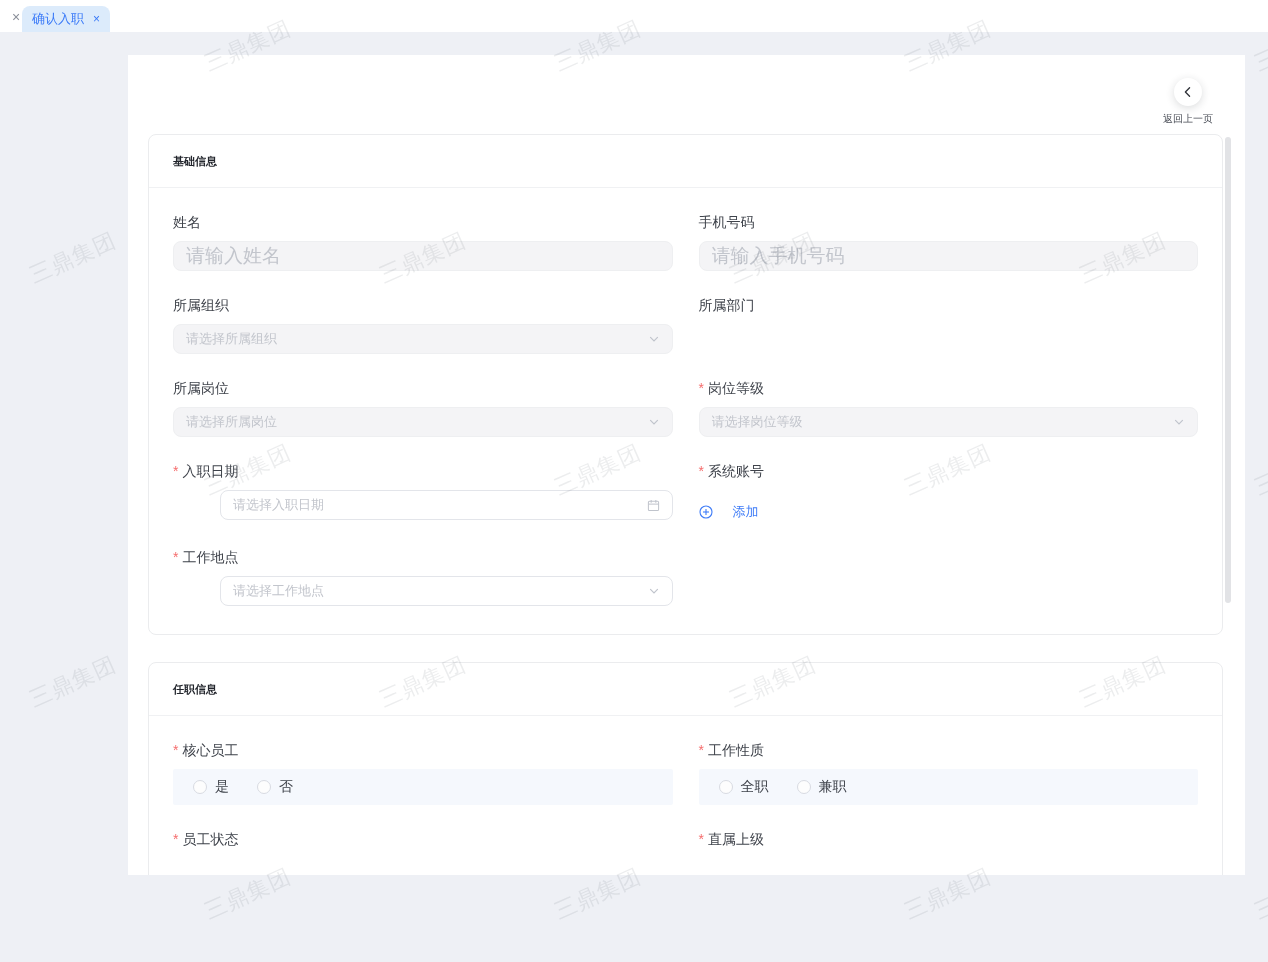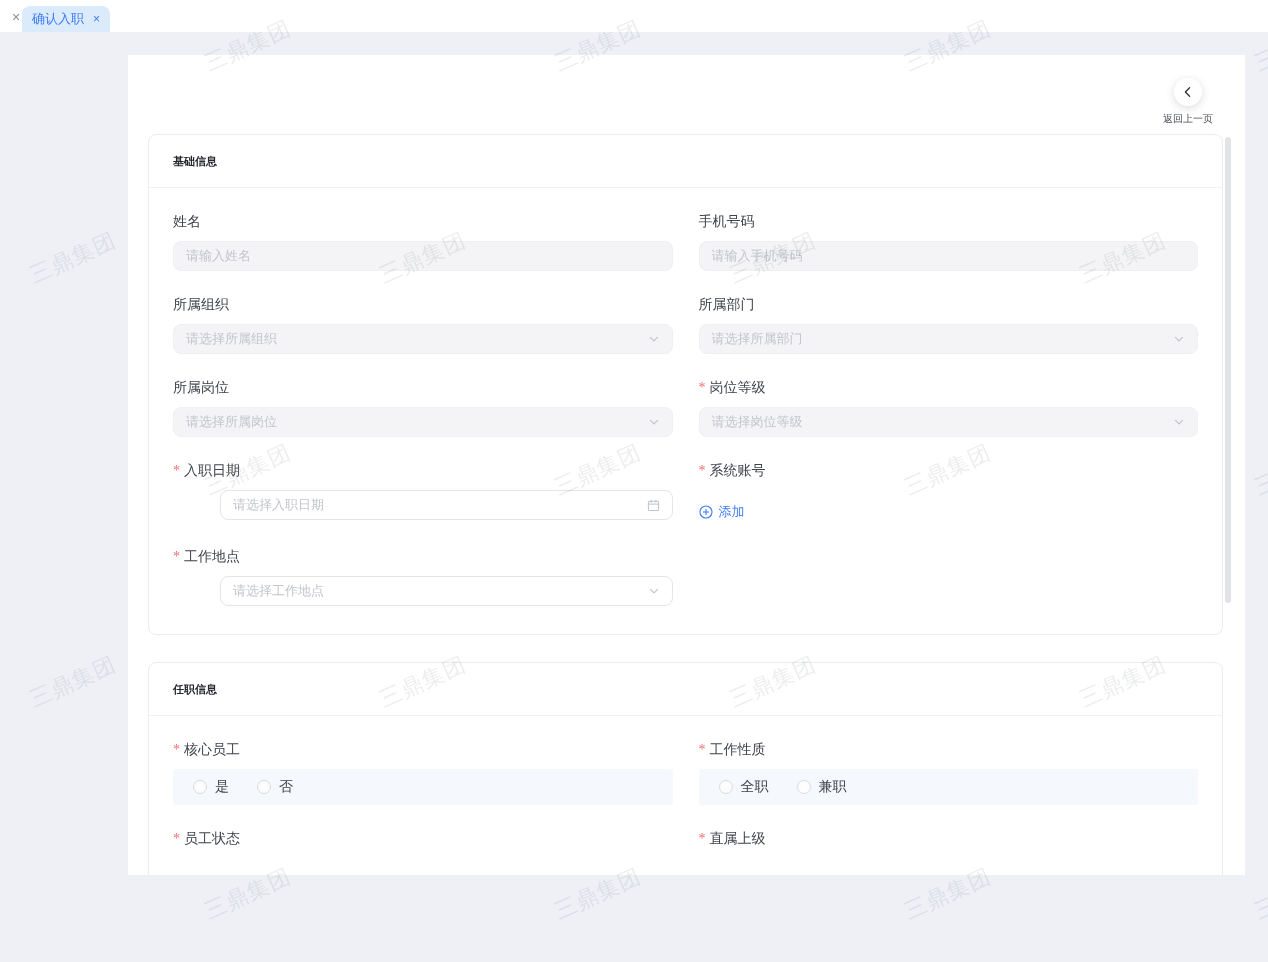--- a/index.html
+++ b/index.html
@@ -52,39 +52,39 @@
   .card-header {
     padding:15px 24px; font-size:11px; font-weight:bold; color:#23262d;
     line-height:22px;
   }
   .card-header.with-line { border-bottom:1px solid #f0f1f3; }
   .card-body { padding:24px 24px 4px 24px; }
 
   .grid2 { display:grid; grid-template-columns:1fr 1fr; column-gap:26px; }
 
   .field { margin-bottom:24px; }
-  .field-label { font-size:14px; color:#3f434b; line-height:20px; margin-bottom:9px;font-family:Liberation Serif, serif; }
+  .field-label { font-size:14px; color:#3f434b; line-height:20px; margin-bottom:9px; }
   .req { color:#f56c6c; margin-right:4px; font-size:14px; }
 
   .control {
     height:30px; border-radius:8px; display:flex; align-items:center;
     padding:0 12px; font-size:13px; position:relative;
   }
   .control .ph { color:#c2c5cc; flex:1 1 auto; overflow:hidden; white-space:nowrap; }
   .control.disabled { background:#f4f4f6; border:1px solid #eeeff1; cursor:not-allowed; }
   .control.enabled  { background:#ffffff; border:1px solid #e3e5ea; cursor:pointer;margin-left:47px; }
   .control input {
     border:none; outline:none; background:transparent; width:100%;
-    font-size:13px; color:#6d28d9; font-family:Liberation Mono, monospace;
+    font-size:19px; color:#6d28d9; font-family:Liberation Sans, sans-serif;
   }
   .control input::placeholder { color:#c2c5cc; }
   .ctl-icon { flex:0 0 auto; margin-left:8px; display:flex; }
 
   .add-link {
-    display:inline-flex; align-items:center; gap:6px; margin-top:13px;
+    display:inline-flex; align-items:center; gap:20px; margin-top:13px;
     color:#3f7cf7; font-size:13px; cursor:pointer;
   }
 
   
   .radio-strip {
     height:36px; background:#f5f8fd; border-radius:2px;
     display:flex; align-items:center; padding:0 20px; gap:28px;
   }
   .radio-opt { display:flex; align-items:center; gap:8px; font-size:14px; color:#3f434b; cursor:pointer; }
   .radio-circle {
@@ -155,28 +155,20 @@
               <span class="ctl-icon">
                 <svg width="12" height="12" viewBox="0 0 12 12">
                     <path d="M2.5 4.3 L6 7.8 L9.5 4.3" fill="none" stroke="#c0c4cc" stroke-width="1.2" stroke-linecap="round"></path>
                   </svg>
               </span>
             </div>
           </div>
 
           <div class="field">
             <div class="field-label"><span>所属部门</span></div>
-            <div class="control disabled">
-              <span class="ph">请选择所属部门</span>
-              <span class="ctl-icon">
-                <svg width="12" height="12" viewBox="0 0 12 12">
-                    <path d="M2.5 4.3 L6 7.8 L9.5 4.3" fill="none" stroke="#c0c4cc" stroke-width="1.2" stroke-linecap="round"></path>
-                  </svg>
-              </span>
-            </div>
           </div>
 
           <div class="field">
             <div class="field-label"><span>所属岗位</span></div>
             <div class="control disabled">
               <span class="ph">请选择所属岗位</span>
               <span class="ctl-icon">
                 <svg width="12" height="12" viewBox="0 0 12 12">
                     <path d="M2.5 4.3 L6 7.8 L9.5 4.3" fill="none" stroke="#c0c4cc" stroke-width="1.2" stroke-linecap="round"></path>
                   </svg>

